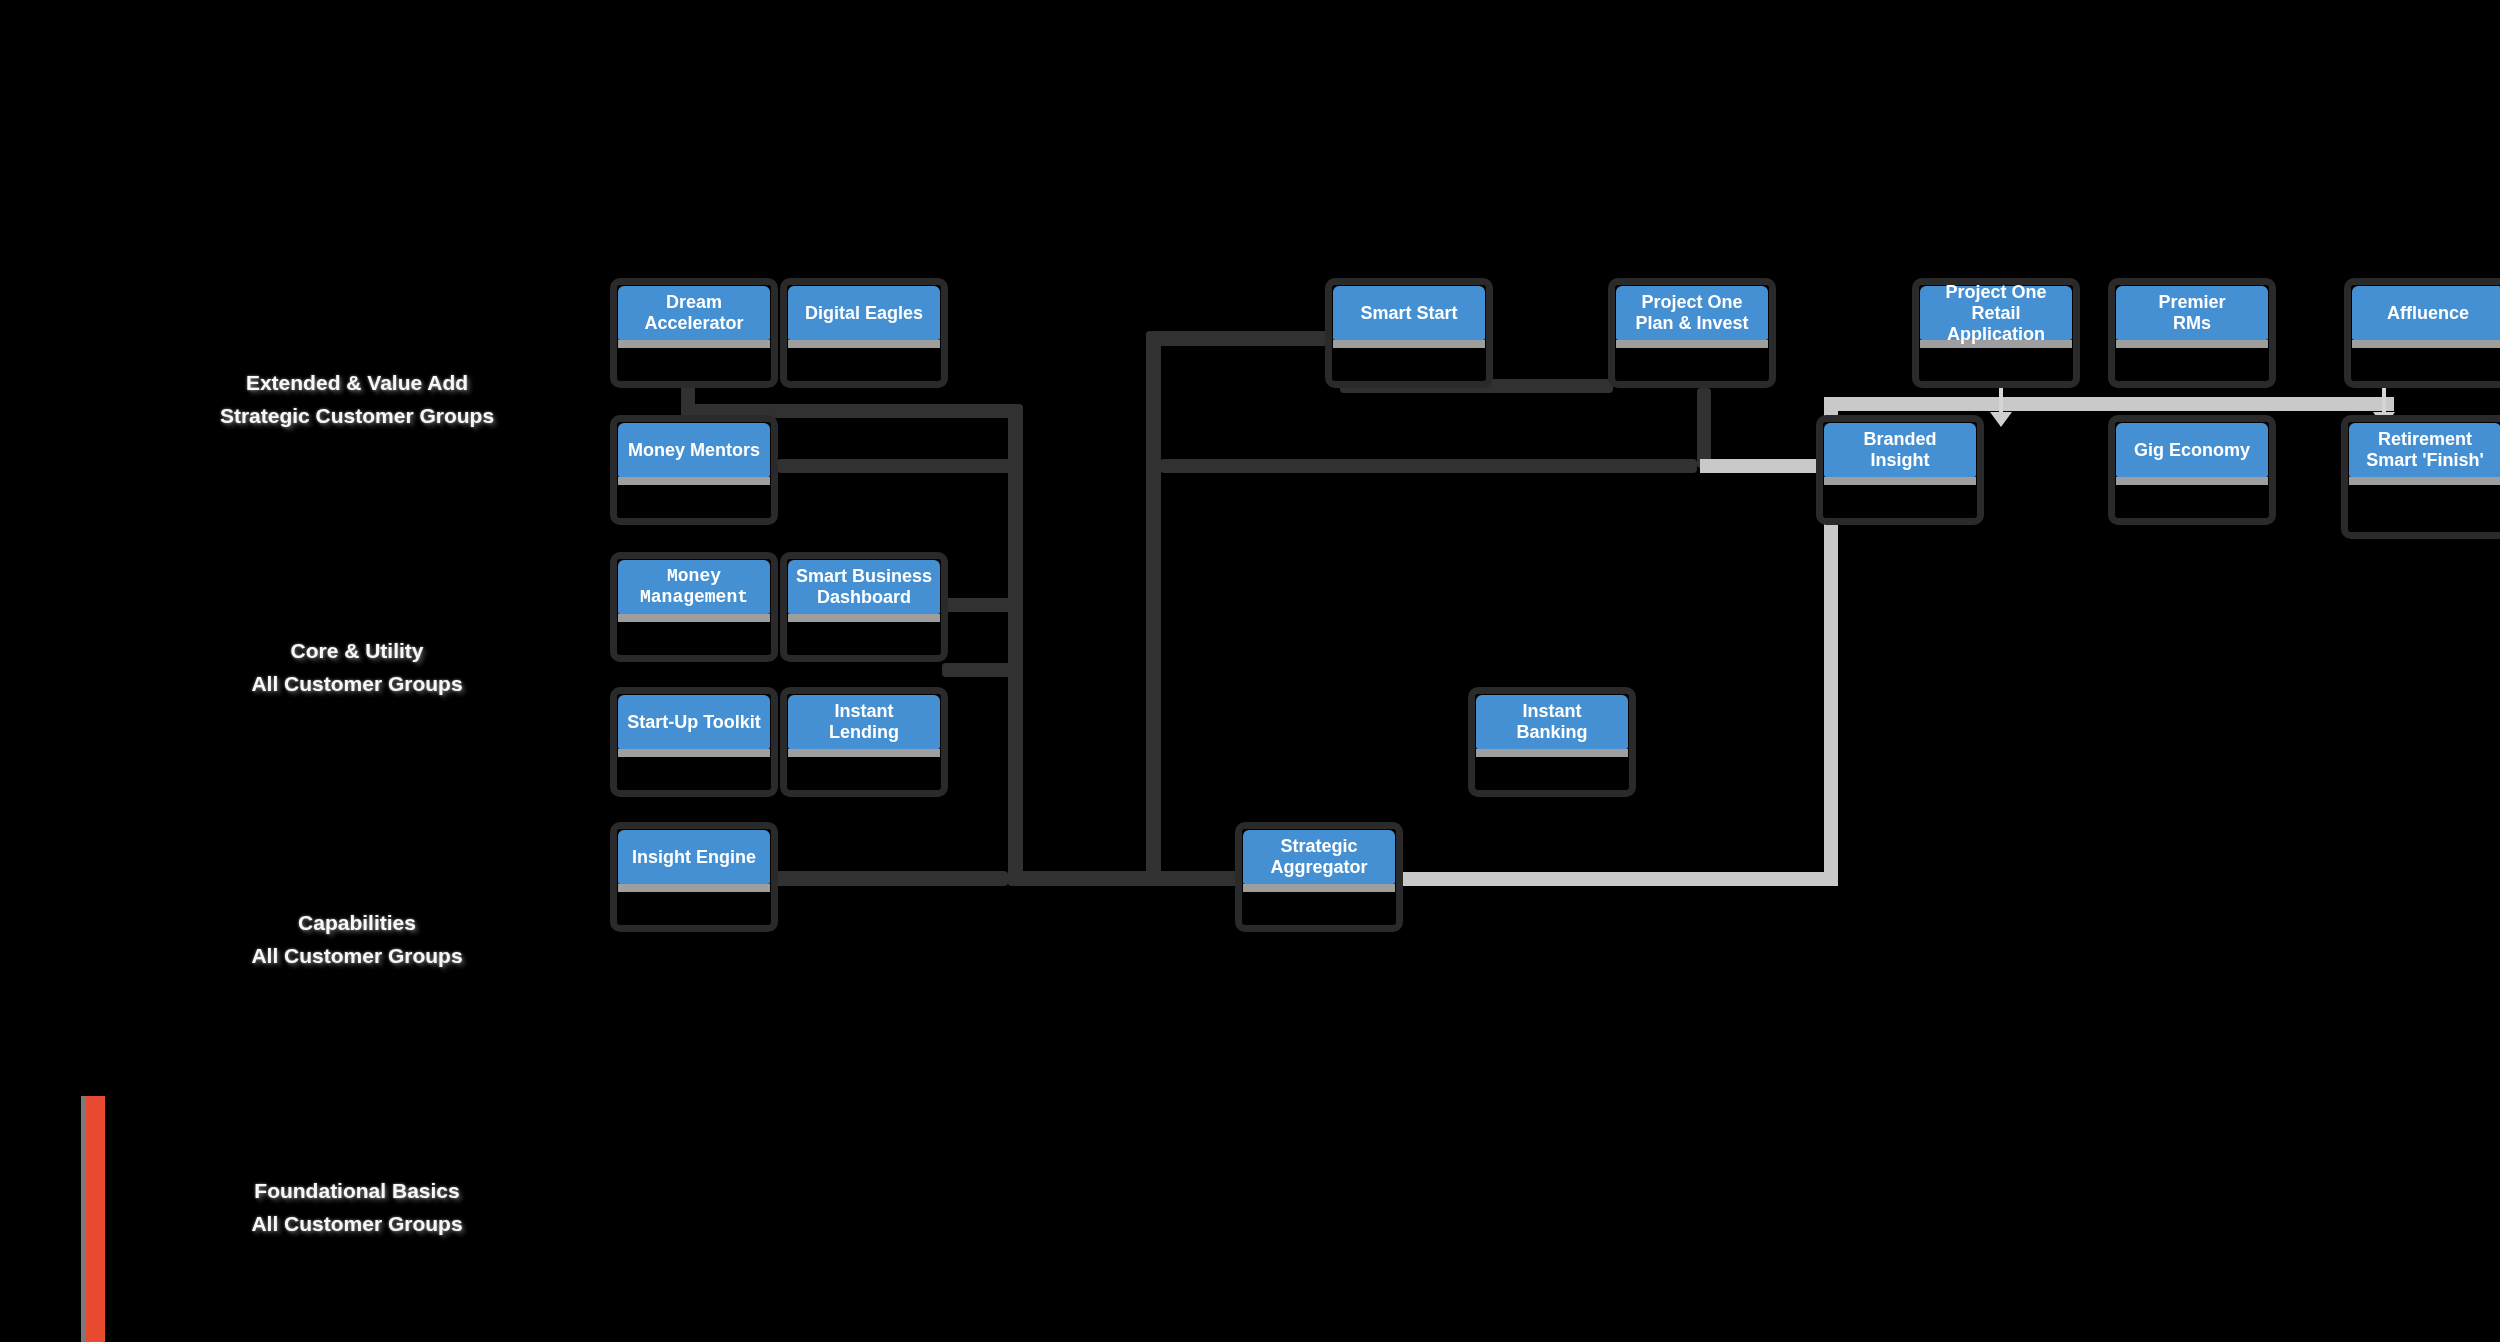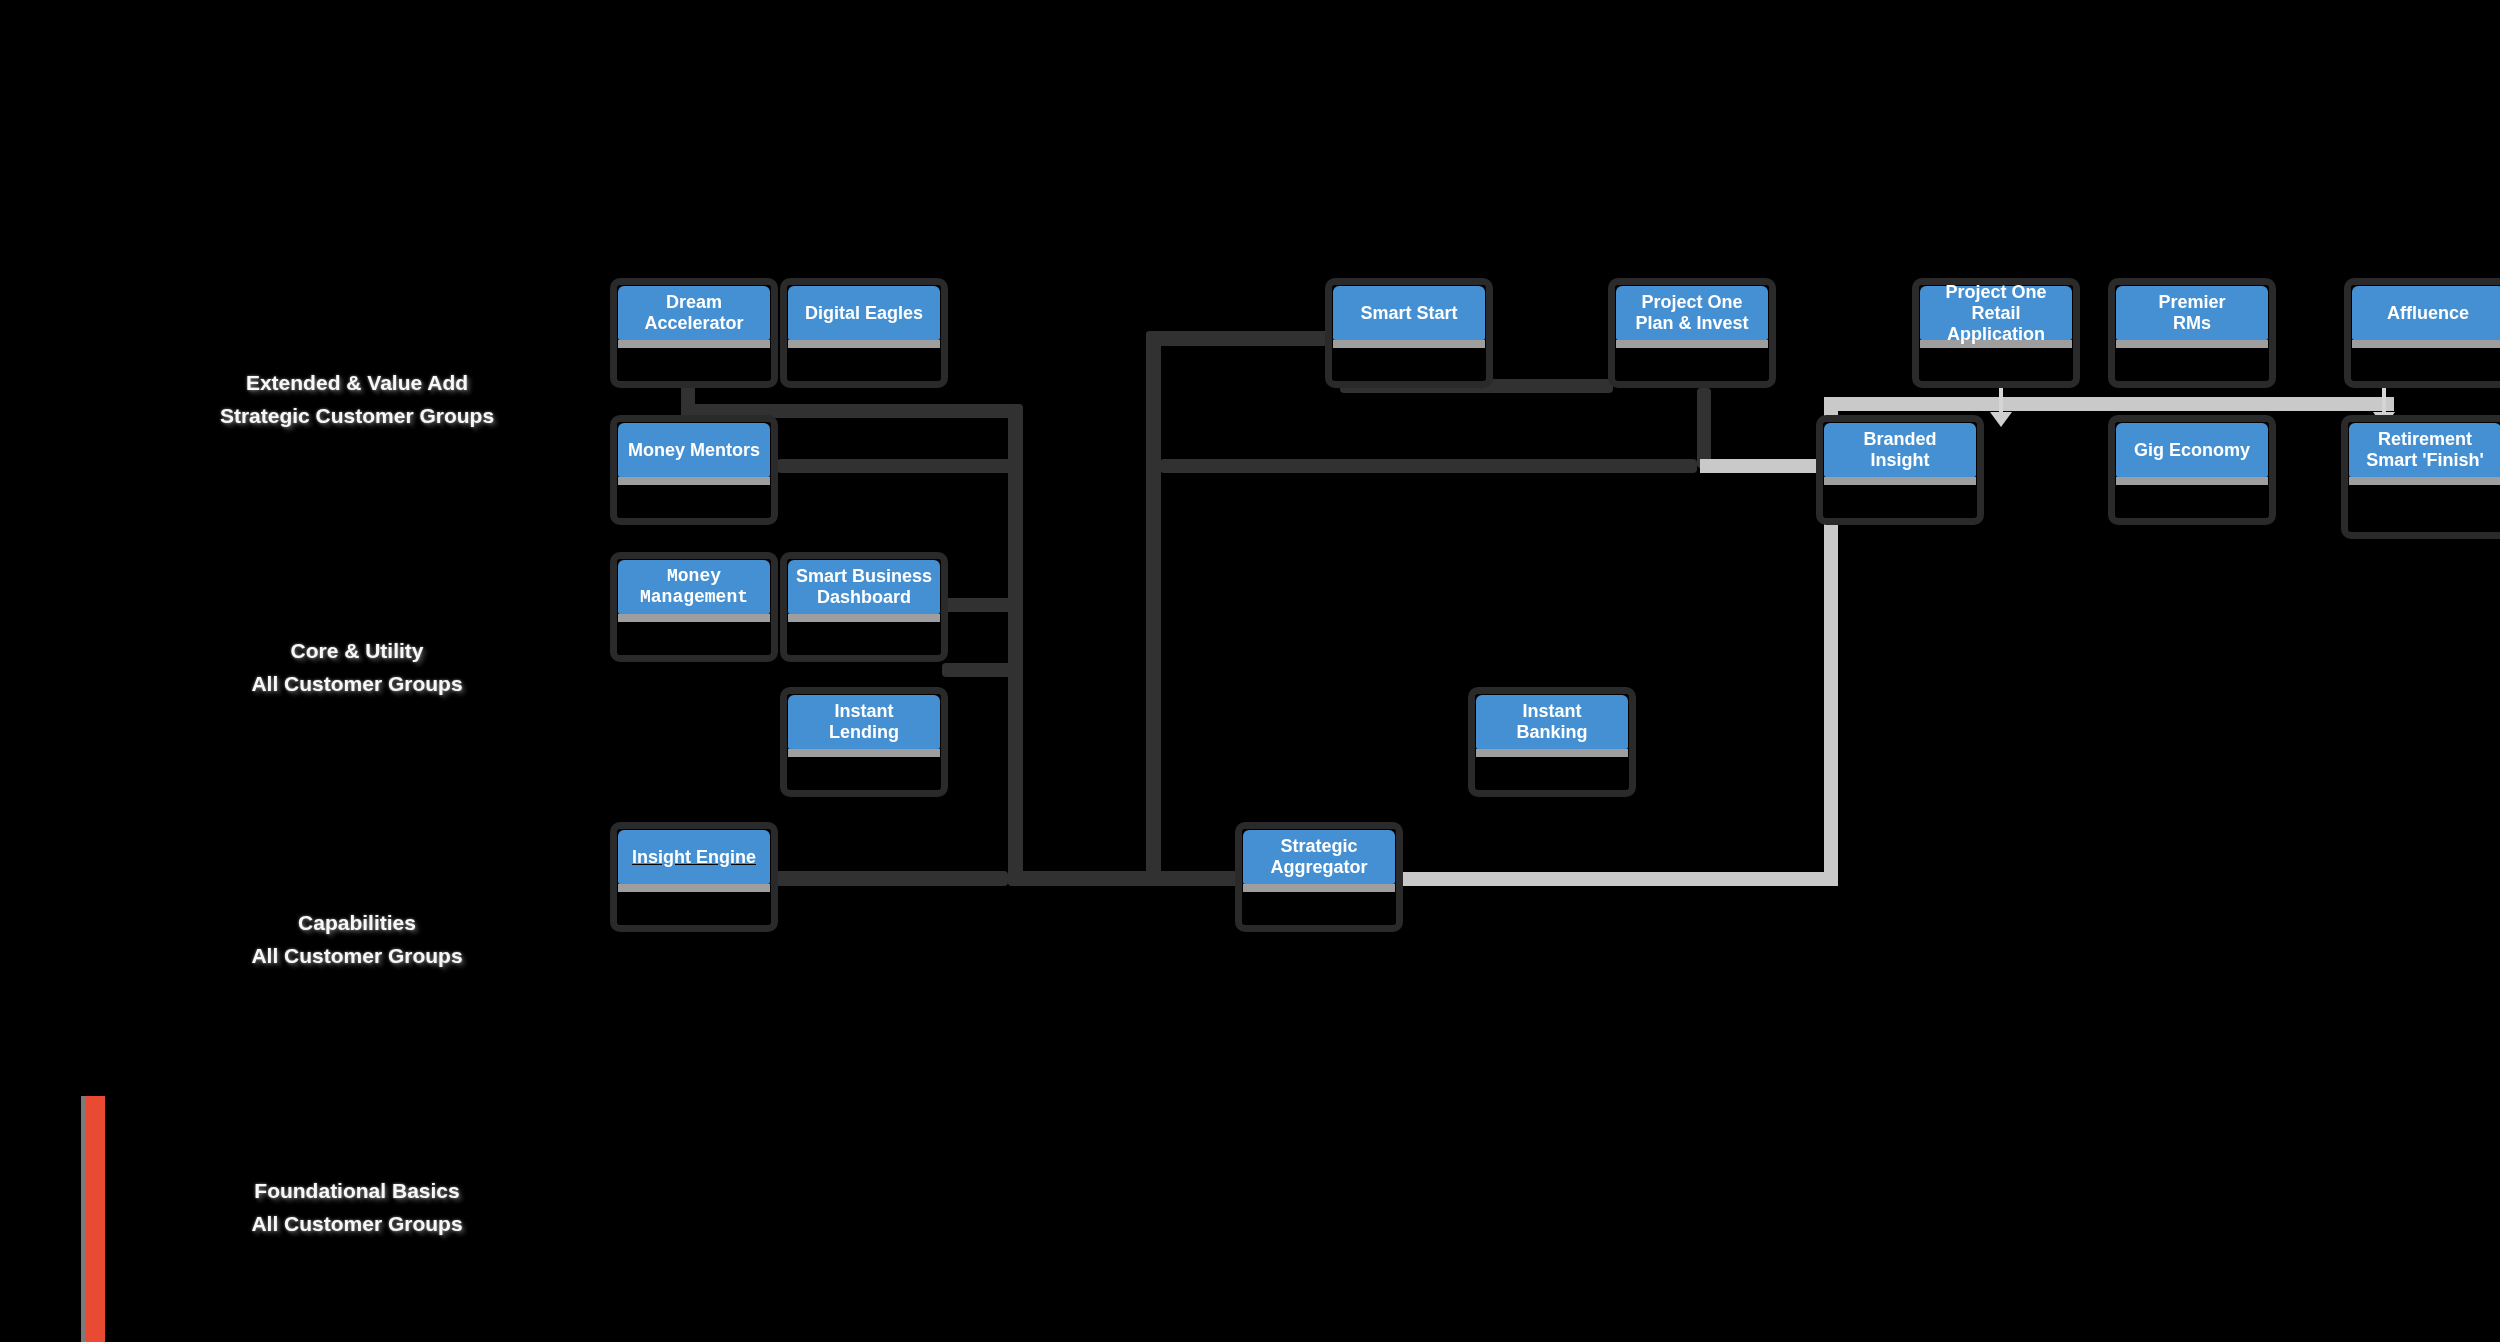--- a/index.html
+++ b/index.html
@@ -115,33 +115,38 @@
 Management</span></div>
       <div class="card-strip"></div>
       <div class="card-body"></div>
     </div>
     <div class="card" style="left: 780px; top: 552px; width: 168px; height: 110px;">
       <div class="card-head"><span>Smart Business
 Dashboard</span></div>
       <div class="card-strip"></div>
       <div class="card-body"></div>
     </div>
+    <div class="card" style="left: 610px; top: 687px; width: 168px; height: 110px;">
+      <div class="card-head"><span>Start-Up Toolkit</span></div>
+      <div class="card-strip"></div>
+      <div class="card-body"></div>
+    </div>
     <div class="card" style="left: 780px; top: 687px; width: 168px; height: 110px;">
       <div class="card-head"><span>Instant
 Lending</span></div>
       <div class="card-strip"></div>
       <div class="card-body"></div>
     </div>
     <div class="card" style="left: 1468px; top: 687px; width: 168px; height: 110px;">
       <div class="card-head"><span>Instant
 Banking</span></div>
       <div class="card-strip"></div>
       <div class="card-body"></div>
     </div>
-    <div class="card" style="left: 610px; top: 822px; width: 168px; height: 110px; text-decoration: underline;">
+    <div class="card" style="left: 610px; top: 822px; width: 168px; height: 110px;">
       <div class="card-head"><span>Insight Engine</span></div>
       <div class="card-strip"></div>
       <div class="card-body"></div>
     </div>
     <div class="card" style="left: 1235px; top: 822px; width: 168px; height: 110px;">
       <div class="card-head"><span>Strategic
 Aggregator</span></div>
       <div class="card-strip"></div>
       <div class="card-body"></div>
     </div>

